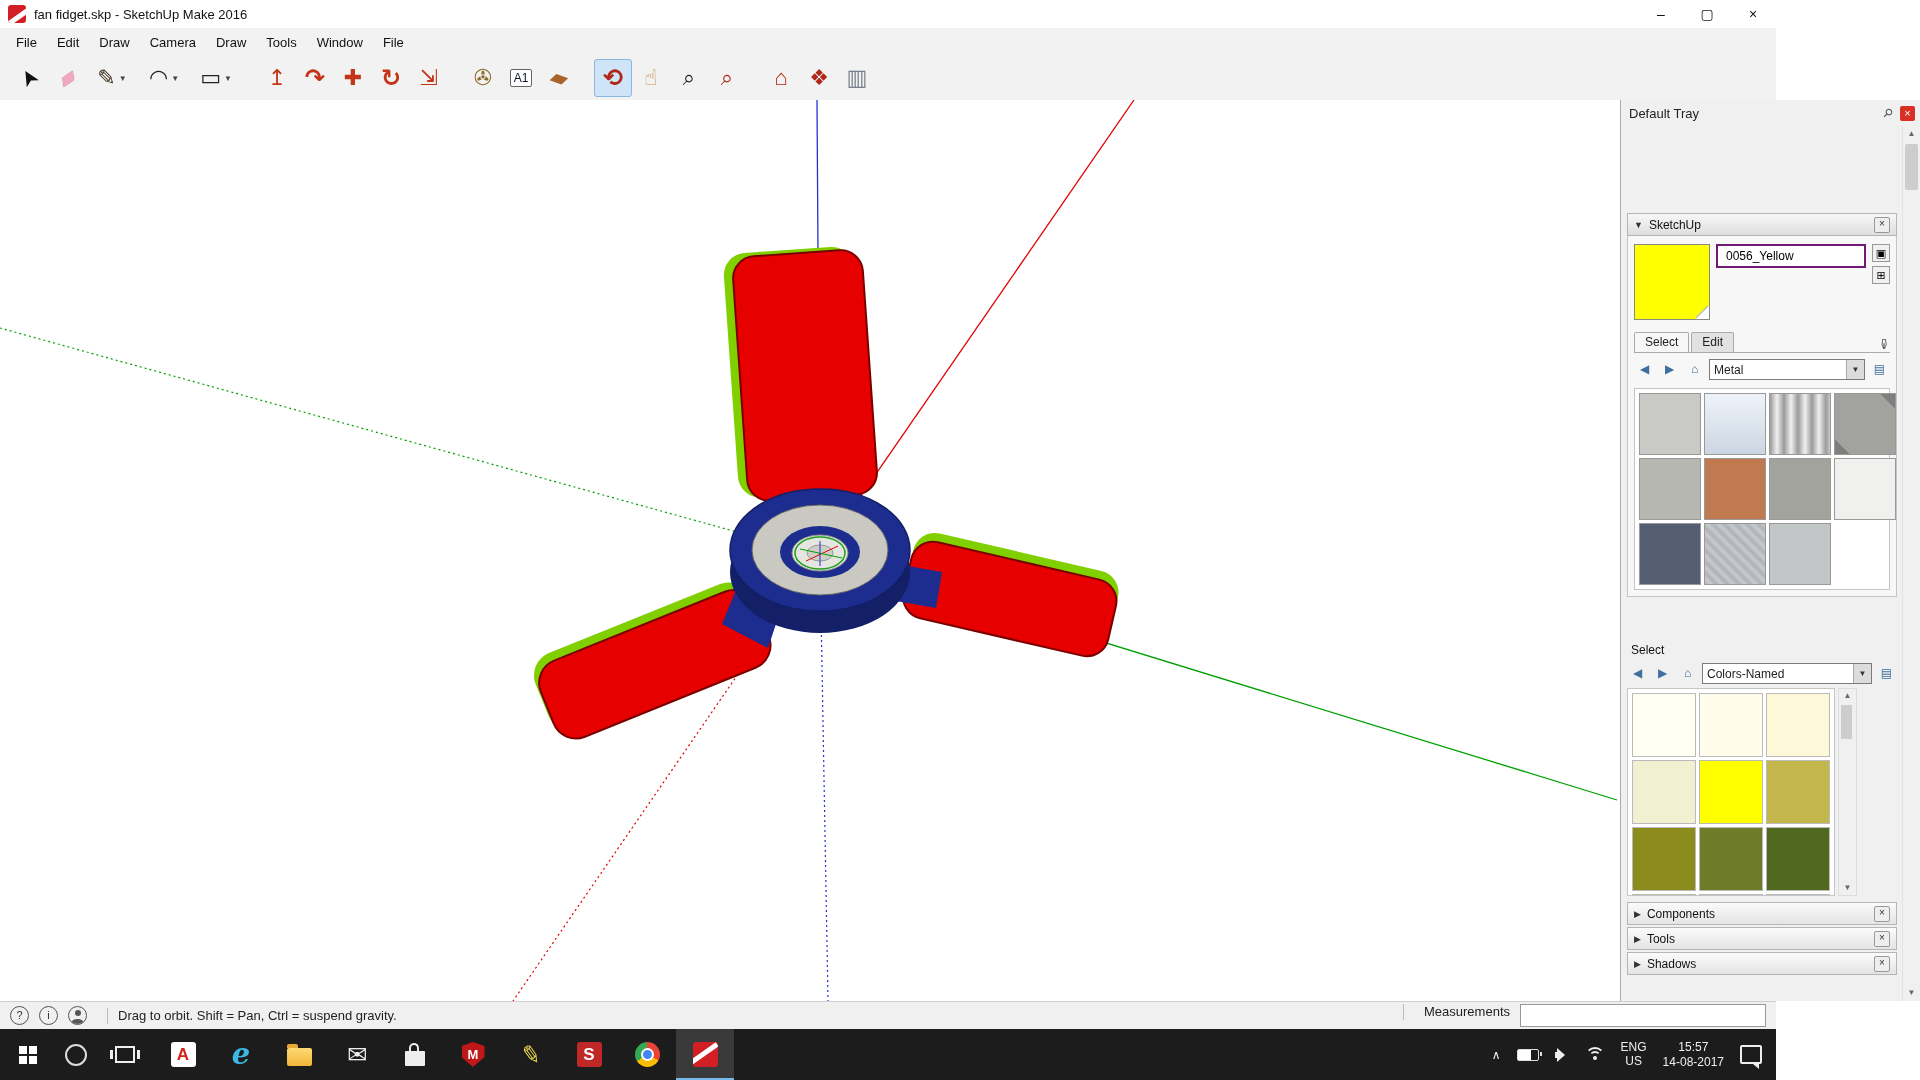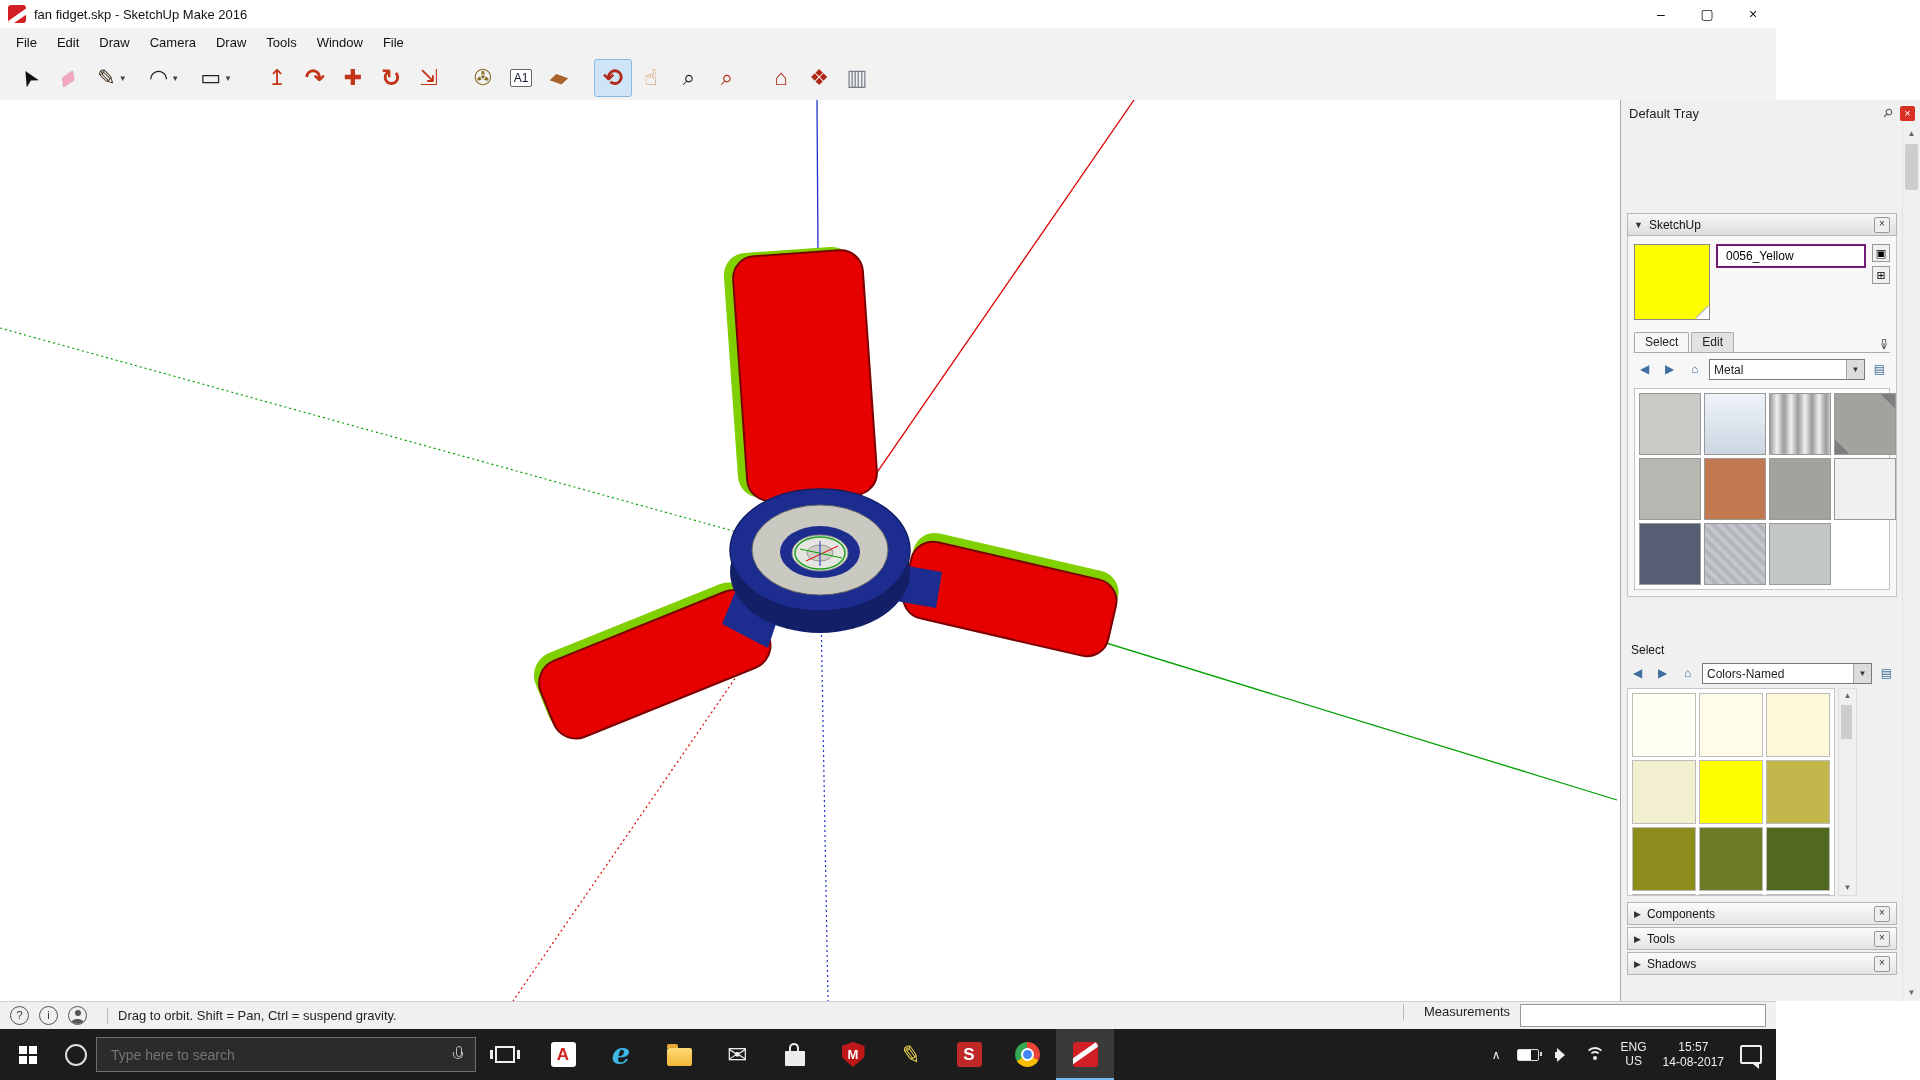--- a/index.html
+++ b/index.html
@@ -437,24 +437,20 @@
       <span class="win-logo" data-name="windows-logo-icon">
           <i></i>
           <i></i>
           <i></i>
           <i></i>
         </span>
     </div>
     <div class="tb-cortana" data-name="cortana-button">
       <span class="cortana-ring" data-name="cortana-icon"></span>
     </div>
-    <div class="search-box" data-name="taskbar-search">
-      <input class="search-input" data-name="search-input" placeholder="Type here to search" style="">
-      <span class="mic" data-name="microphone-icon"></span>
-    </div>
     <div class="tb-app" data-name="task-view-button">
         <span class="taskview" data-name="task-view-icon"></span>
       </div>
     <div class="tb-app" data-name="acrobat-taskbar-button">
         <span class="adobe-sq" data-name="acrobat-icon">A</span>
       </div>
     <div class="tb-app" data-name="edge-taskbar-button">
         <span class="edge-e" data-name="edge-icon">e</span>
       </div>
     <div class="tb-app" data-name="file-explorer-taskbar-button">

